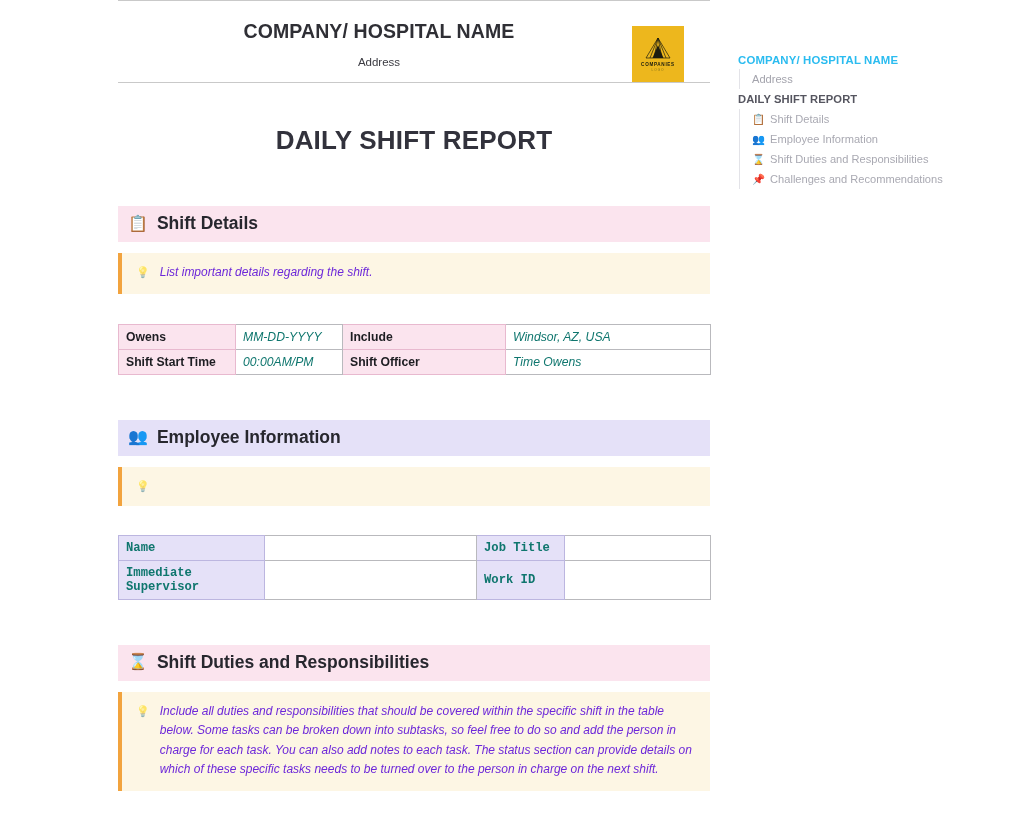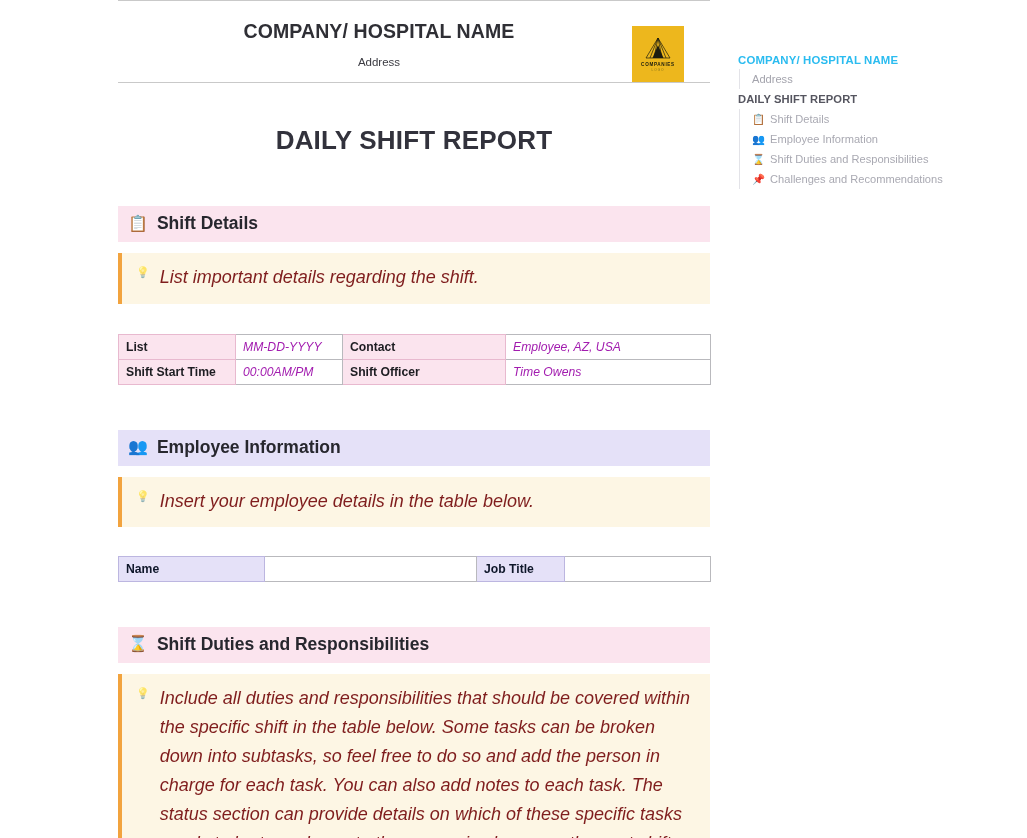--- a/index.html
+++ b/index.html
@@ -123,23 +123,23 @@
     width: 100%;
   }
   .callout .bulb {
     font-size: 11px;
     line-height: 1.55;
     opacity: .55;
     flex: 0 0 auto;
     padding-top: 1px;
   }
   .callout-text {
-    font-size: 18px;
+    font-size: 12px;
     font-style: italic;
-    color: #7f1d1d;
+    color: #6d28d9;
     line-height: 1.62;
   }
 
   
   table {
     border-collapse: collapse;
     width: 100%;
     table-layout: fixed;
   }
   td, th {
@@ -153,25 +153,26 @@
   .lbl-pink {
     background: #fbe4ee;
     border-color: #e8b9cf;
     font-weight: bold;
     color: #1d1d22;
   }
   .lbl-lav {
     background: #e5e1f8;
     border-color: #bcb6e0;
     font-weight: bold;
-    color: #0f172a;
+    color: #0f766e;
+    font-family: Liberation Mono, monospace;
   }
   .val-italic {
     font-style: italic;
-    color: #a21caf;
+    color: #0f766e;
   }
 
   .tbl-shift { margin-top: 1px; }
   .tbl-shift col.c1 { width: 117px; }
   .tbl-shift col.c2 { width: 107px; }
   .tbl-shift col.c3 { width: 163px; }
   .tbl-shift col.c4 { width: 205px; }
 
   .tbl-emp col.c1 { width: 146px; }
   .tbl-emp col.c2 { width: 212px; }
@@ -269,63 +270,68 @@
 
     <table class="tbl-shift">
       <colgroup>
           <col class="c1">
           <col class="c2">
           <col class="c3">
           <col class="c4">
         </colgroup>
       <tbody>
         <tr>
-          <td class="lbl-pink">List</td>
+          <td class="lbl-pink">Owens</td>
           <td class="val-italic">MM-DD-YYYY</td>
-          <td class="lbl-pink">Contact</td>
-          <td class="val-italic">Employee, AZ, USA</td>
+          <td class="lbl-pink">Include</td>
+          <td class="val-italic">Windsor, AZ, USA</td>
         </tr>
         <tr>
           <td class="lbl-pink">Shift Start Time</td>
           <td class="val-italic">00:00AM/PM</td>
           <td class="lbl-pink">Shift Officer</td>
           <td class="val-italic">Time Owens</td>
         </tr>
       </tbody>
     </table>
 
     <div class="spacer-lg"></div>
     <div style="height:9px"></div>
 
     <div class="section-head sh-lav">
       <span class="emj">👥</span>
       <span>Employee Information</span>
     </div>
     <div style="height:11px"></div>
     <div class="callout">
       <span class="bulb">💡</span>
-      <span class="callout-text">Insert your employee details in the table below.</span>
     </div>
 
     <div class="spacer-md"></div>
 
     <table class="tbl-emp">
       <colgroup>
           <col class="c1">
           <col class="c2">
           <col class="c3">
           <col class="c4">
         </colgroup>
       <tbody>
         <tr>
           <td class="lbl-lav">Name</td>
           <td></td>
           <td class="lbl-lav">Job Title</td>
           <td></td>
         </tr>
+        <tr>
+          <td class="lbl-lav">Immediate Supervisor</td>
+          <td></td>
+          <td class="lbl-lav">Work ID</td>
+          <td></td>
+        </tr>
       </tbody>
     </table>
 
     <div class="spacer-lg"></div>
     <div style="height:9px"></div>
 
     <div class="section-head sh-pink">
       <span class="emj">⌛</span>
       <span>Shift Duties and Responsibilities</span>
     </div>

